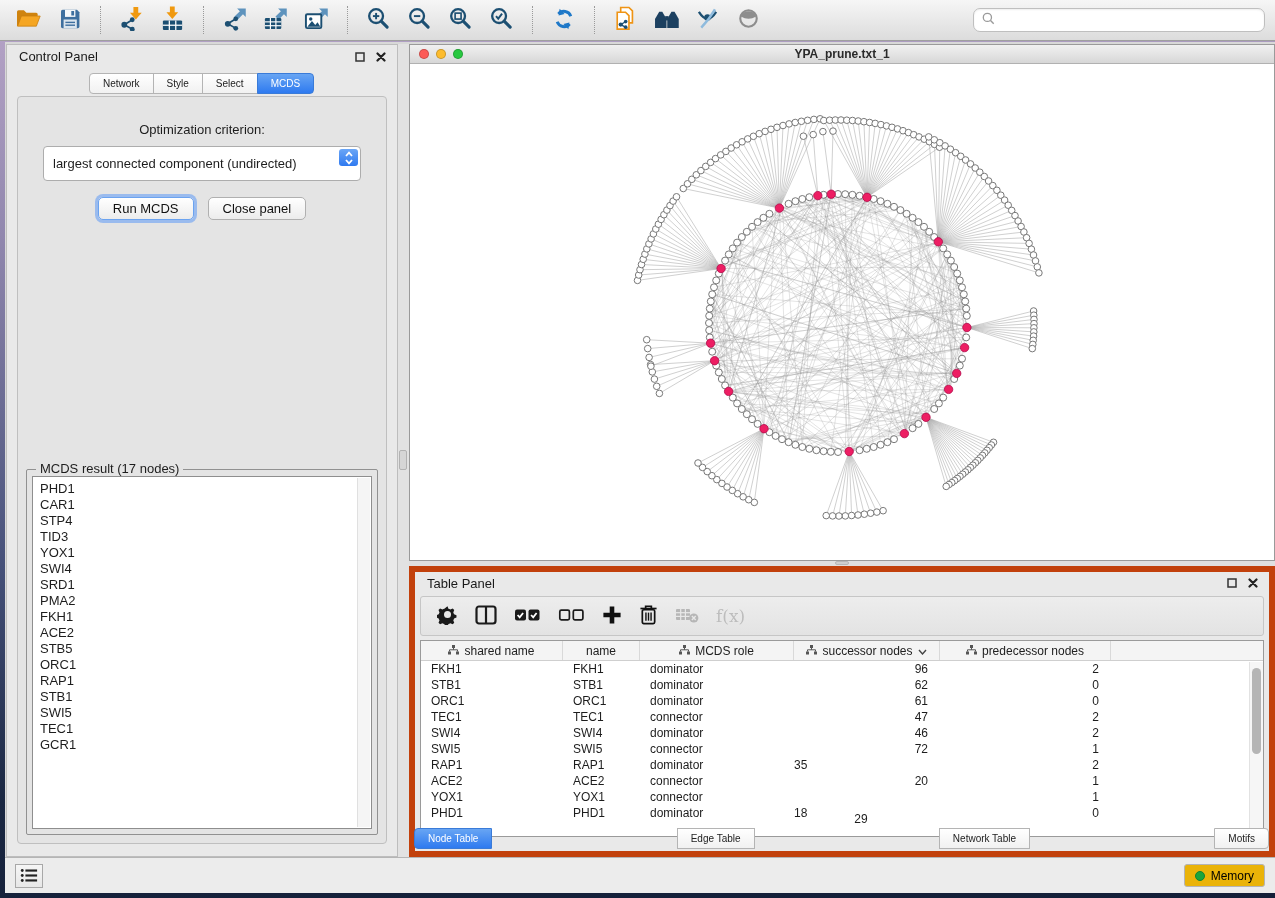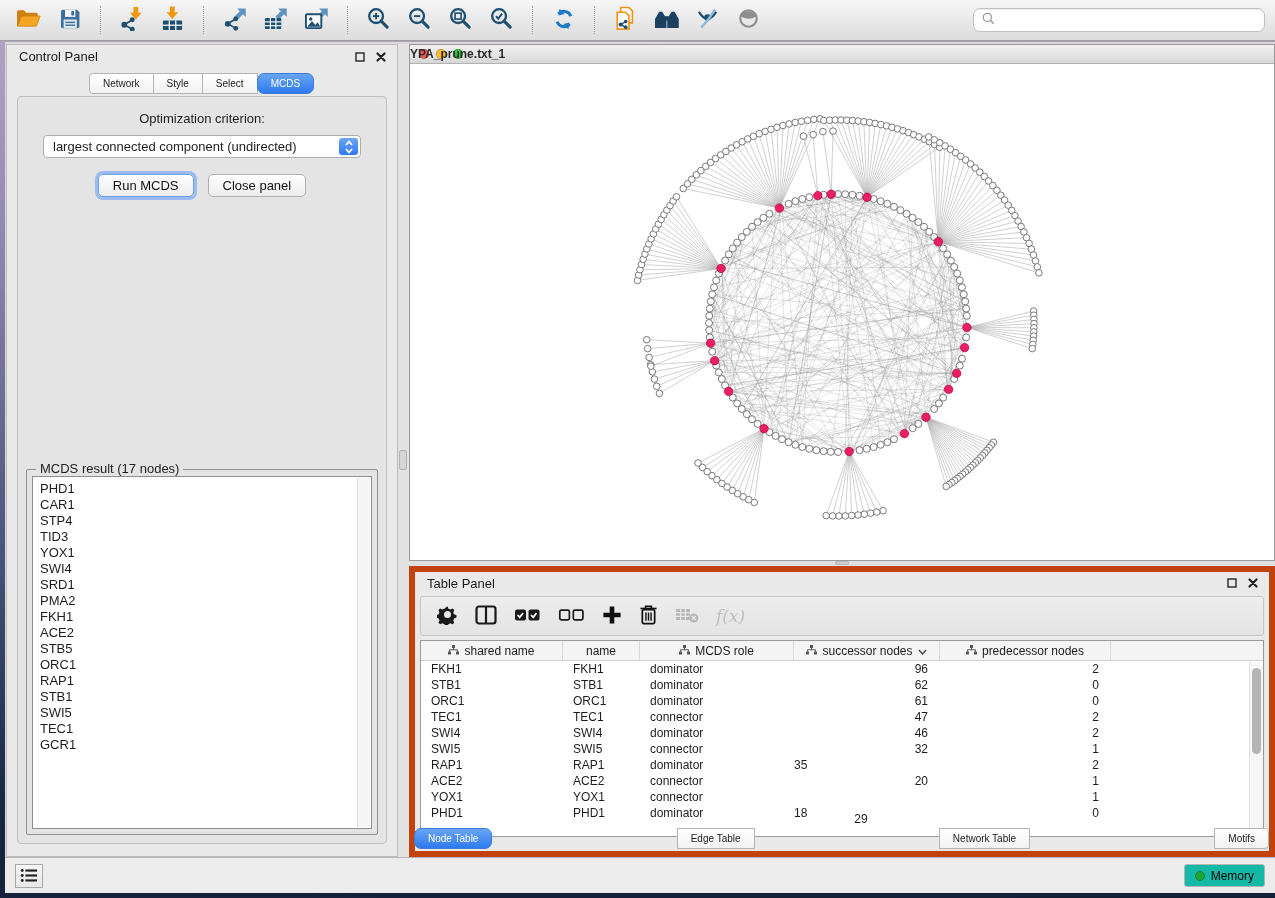--- a/index.html
+++ b/index.html
@@ -30,25 +30,25 @@
   .win-btn { width:12px; height:12px; display:grid; place-items:center; background:transparent; border:none; }
 
   
   .control-panel { position:absolute; left:1px; top:2px; width:392px; height:813px;
                    background:#e9e9e9; border:1px solid #bdbdbd; }
   .cp-tabs { position:relative; z-index:2; display:flex; justify-content:center; margin-top:5px; }
   .tab { font-size:10px; padding:2px 13px; height:21px; background:linear-gradient(#ffffff,#f1f1f1);
          border:1px solid #b4b4b4; margin-left:-1px; color:#222; }
   .tab:first-child { border-radius:4px 0 0 4px; }
   .tab:last-child { border-radius:0 4px 4px 0; }
-  .tab.active { background:linear-gradient(#68a5f3,#2e7af0); color:#fff; border-color:#3a7bd8;border-radius:7px; }
+  .tab.active { background:linear-gradient(#68a5f3,#2e7af0); color:#fff; border-color:#3a7bd8; }
   .cp-content { position:absolute; left:10px; right:10px; top:51px; bottom:12px;
                 background:#e4e4e4; border:1px solid #bfbfbf; border-radius:4px; }
-  .opt-label { margin-top:14px; text-align:center; }
-  .opt-select { position:relative; margin:9px auto 16px; width:318px; height:23px; background:#fff;
+  .opt-label { margin-top:25px; text-align:center; }
+  .opt-select { position:relative; margin:9px auto 16px; width:318px; height:35px; background:#fff;
                 border:1px solid #adadad; border-radius:4px; display:flex; align-items:center;
                 padding:0 26px 0 9px; }
   .opt-select .stepper { position:absolute; right:2px; top:2px; width:19px; height:17px; border-radius:3px;
                 background:linear-gradient(#6ba6f6,#2f7af0); display:grid; place-items:center; }
   .btn-row { margin-top:13px; display:flex; justify-content:center; gap:14px; }
   .push-btn { font-size:13px; font-family:"Liberation Sans",sans-serif; padding:3px 14px;
               background:linear-gradient(#ffffff,#ececec); border:1px solid #b0b0b0; border-radius:5px; color:#111; }
   .push-btn.focused { box-shadow:0 0 0 3px rgba(105,160,245,.6); border-color:#6ba3f0; }
   .group-box { position:absolute; left:8px; right:8px; top:372px; bottom:8px;
                border:1px solid #919191; border-radius:2px; }
@@ -65,51 +65,51 @@
   .h-splitter { position:absolute; left:404px; top:519px; width:866px; height:5px; background:#e0e0e0; }
   .h-handle { width:14px; height:4px; margin:0 auto; background:#cfcfcf; border:1px solid #b7b7b7; border-radius:2px; }
 
   
   .network-window { position:absolute; left:404px; top:2px; width:866px; height:517px;
                     background:#fff; border:1px solid #9a9a9a; }
   .nw-titlebar { position:relative; height:19px; background:linear-gradient(#f1f1f1,#d7d7d7);
                  border-bottom:1px solid #b1b1b1; display:flex; align-items:center; }
   .traffic { display:flex; gap:7px; padding-left:9px; }
   .light { width:10px; height:10px; border-radius:50%; border:1px solid rgba(0,0,0,.2); }
-  .nw-title { position:absolute; left:0; right:0; text-align:left; font-size:12px; font-weight:bold; color:#2a2a2a; }
+  .nw-title { position:absolute; left:0; right:0; text-align:center; font-size:12px; font-weight:bold; color:#2a2a2a; }
   .nw-canvas { position:absolute; left:0; right:0; top:20px; bottom:0; background:#fff; overflow:hidden; }
 
   
   .table-panel { position:absolute; left:404px; top:524px; width:866px; height:291px;
                  background:#e9e9e9; border:6px solid #c2410c; }
   .tp-toolbar { margin:2px 5px 0 5px; height:40px; background:linear-gradient(#ededed,#e3e3e3);
                 border:1px solid #c6c6c6; border-radius:3px; display:flex; align-items:center;
                 gap:17px; padding:0 16px; }
   .tp-btn { background:transparent; border:none; display:grid; place-items:center; height:30px; }
   .tp-btn.disabled { opacity:.55; }
-  .fx-label { font-family:"DejaVu Serif", serif; font-style:italic; font-size:17px; color:#9a9a9a; }
+  .fx-label { font-family:"DejaVu Serif", serif; font-size:17px; color:#9a9a9a; }
   .data-table { position:relative; margin:4px 5px 0 5px; height:197px; background:#fff;
                 border:1px solid #9a9a9a; overflow:hidden; }
   .dt-header { display:flex; height:20px; background:#f4f4f4; border-bottom:1px solid #cfcfcf;
                font-size:12px; color:#222; }
   .dt-hcell { display:flex; align-items:center; justify-content:center; gap:5px;
               border-right:1px solid #d9d9d9; height:100%; }
   .dt-row { display:flex; height:16px; font-size:12px; align-items:center; }
   .dt-cell { overflow:hidden; white-space:nowrap; }
   .dt-scroll { position:absolute; top:21px; right:0; bottom:0; width:14px; background:#f6f6f6;
                border-left:1px solid #e2e2e2; }
   .dt-thumb { position:absolute; top:6px; left:2px; width:9px; height:86px; background:#b5b5b5; border-radius:5px; }
   .tp-tabs { position:absolute; bottom:2px; left:0; right:0; display:flex; justify-content:space-between; }
 
   
   .status-bar { position:absolute; left:0; right:0; top:815px; height:36px; background:#ececec;
                 border-top:1px solid #b5b5b5; display:flex; align-items:center; padding:0 10px; }
   .list-btn { width:28px; height:24px; border:1px solid #a8a8a8; background:linear-gradient(#f6f6f6,#e7e7e7);
               display:grid; place-items:center; }
-  .memory-btn { margin-left:auto; height:23px; padding:0 10px; background:#14b8a6; border:1px solid #b4b4b4;
+  .memory-btn { margin-left:auto; height:23px; padding:0 10px; background:#eab308; border:1px solid #b4b4b4;
                 border-radius:3px; display:flex; align-items:center; gap:6px; font-size:12px; }
   .mem-dot { width:10px; height:10px; border-radius:50%; background:#1ca53c; border:1px solid #148330; }
 </style>
 </head>
 <body>
 
 <div class="screen">
 
   <div class="toolbar">
     <button class="tb-btn">
@@ -1227,21 +1227,21 @@
               <div class="dt-cell" style="width: 142px; padding-left: 10px;">SWI4</div>
               <div class="dt-cell" style="width: 77px; padding-left: 10px;">SWI4</div>
               <div class="dt-cell" style="width: 154px; padding-left: 10px;">dominator</div>
               <div class="dt-cell" style="width: 146px; text-align: right; padding-right: 12px;">46</div>
               <div class="dt-cell" style="width: 171px; text-align: right; padding-right: 12px;">2</div>
             </div>
             <div class="dt-row">
               <div class="dt-cell" style="width: 142px; padding-left: 10px;">SWI5</div>
               <div class="dt-cell" style="width: 77px; padding-left: 10px;">SWI5</div>
               <div class="dt-cell" style="width: 154px; padding-left: 10px;">connector</div>
-              <div class="dt-cell" style="width: 146px; text-align: right; padding-right: 12px;">32</div>
+              <div class="dt-cell" style="width: 146px; text-align: right; padding-right: 12px;">72</div>
               <div class="dt-cell" style="width: 171px; text-align: right; padding-right: 12px;">1</div>
             </div>
             <div class="dt-row">
               <div class="dt-cell" style="width: 142px; padding-left: 10px;">RAP1</div>
               <div class="dt-cell" style="width: 77px; padding-left: 10px;">RAP1</div>
               <div class="dt-cell" style="width: 154px; padding-left: 10px;">dominator</div>
               <div class="dt-cell" style="width: 146px; padding-right: 12px;">35</div>
               <div class="dt-cell" style="width: 171px; text-align: right; padding-right: 12px;">2</div>
             </div>
             <div class="dt-row">

